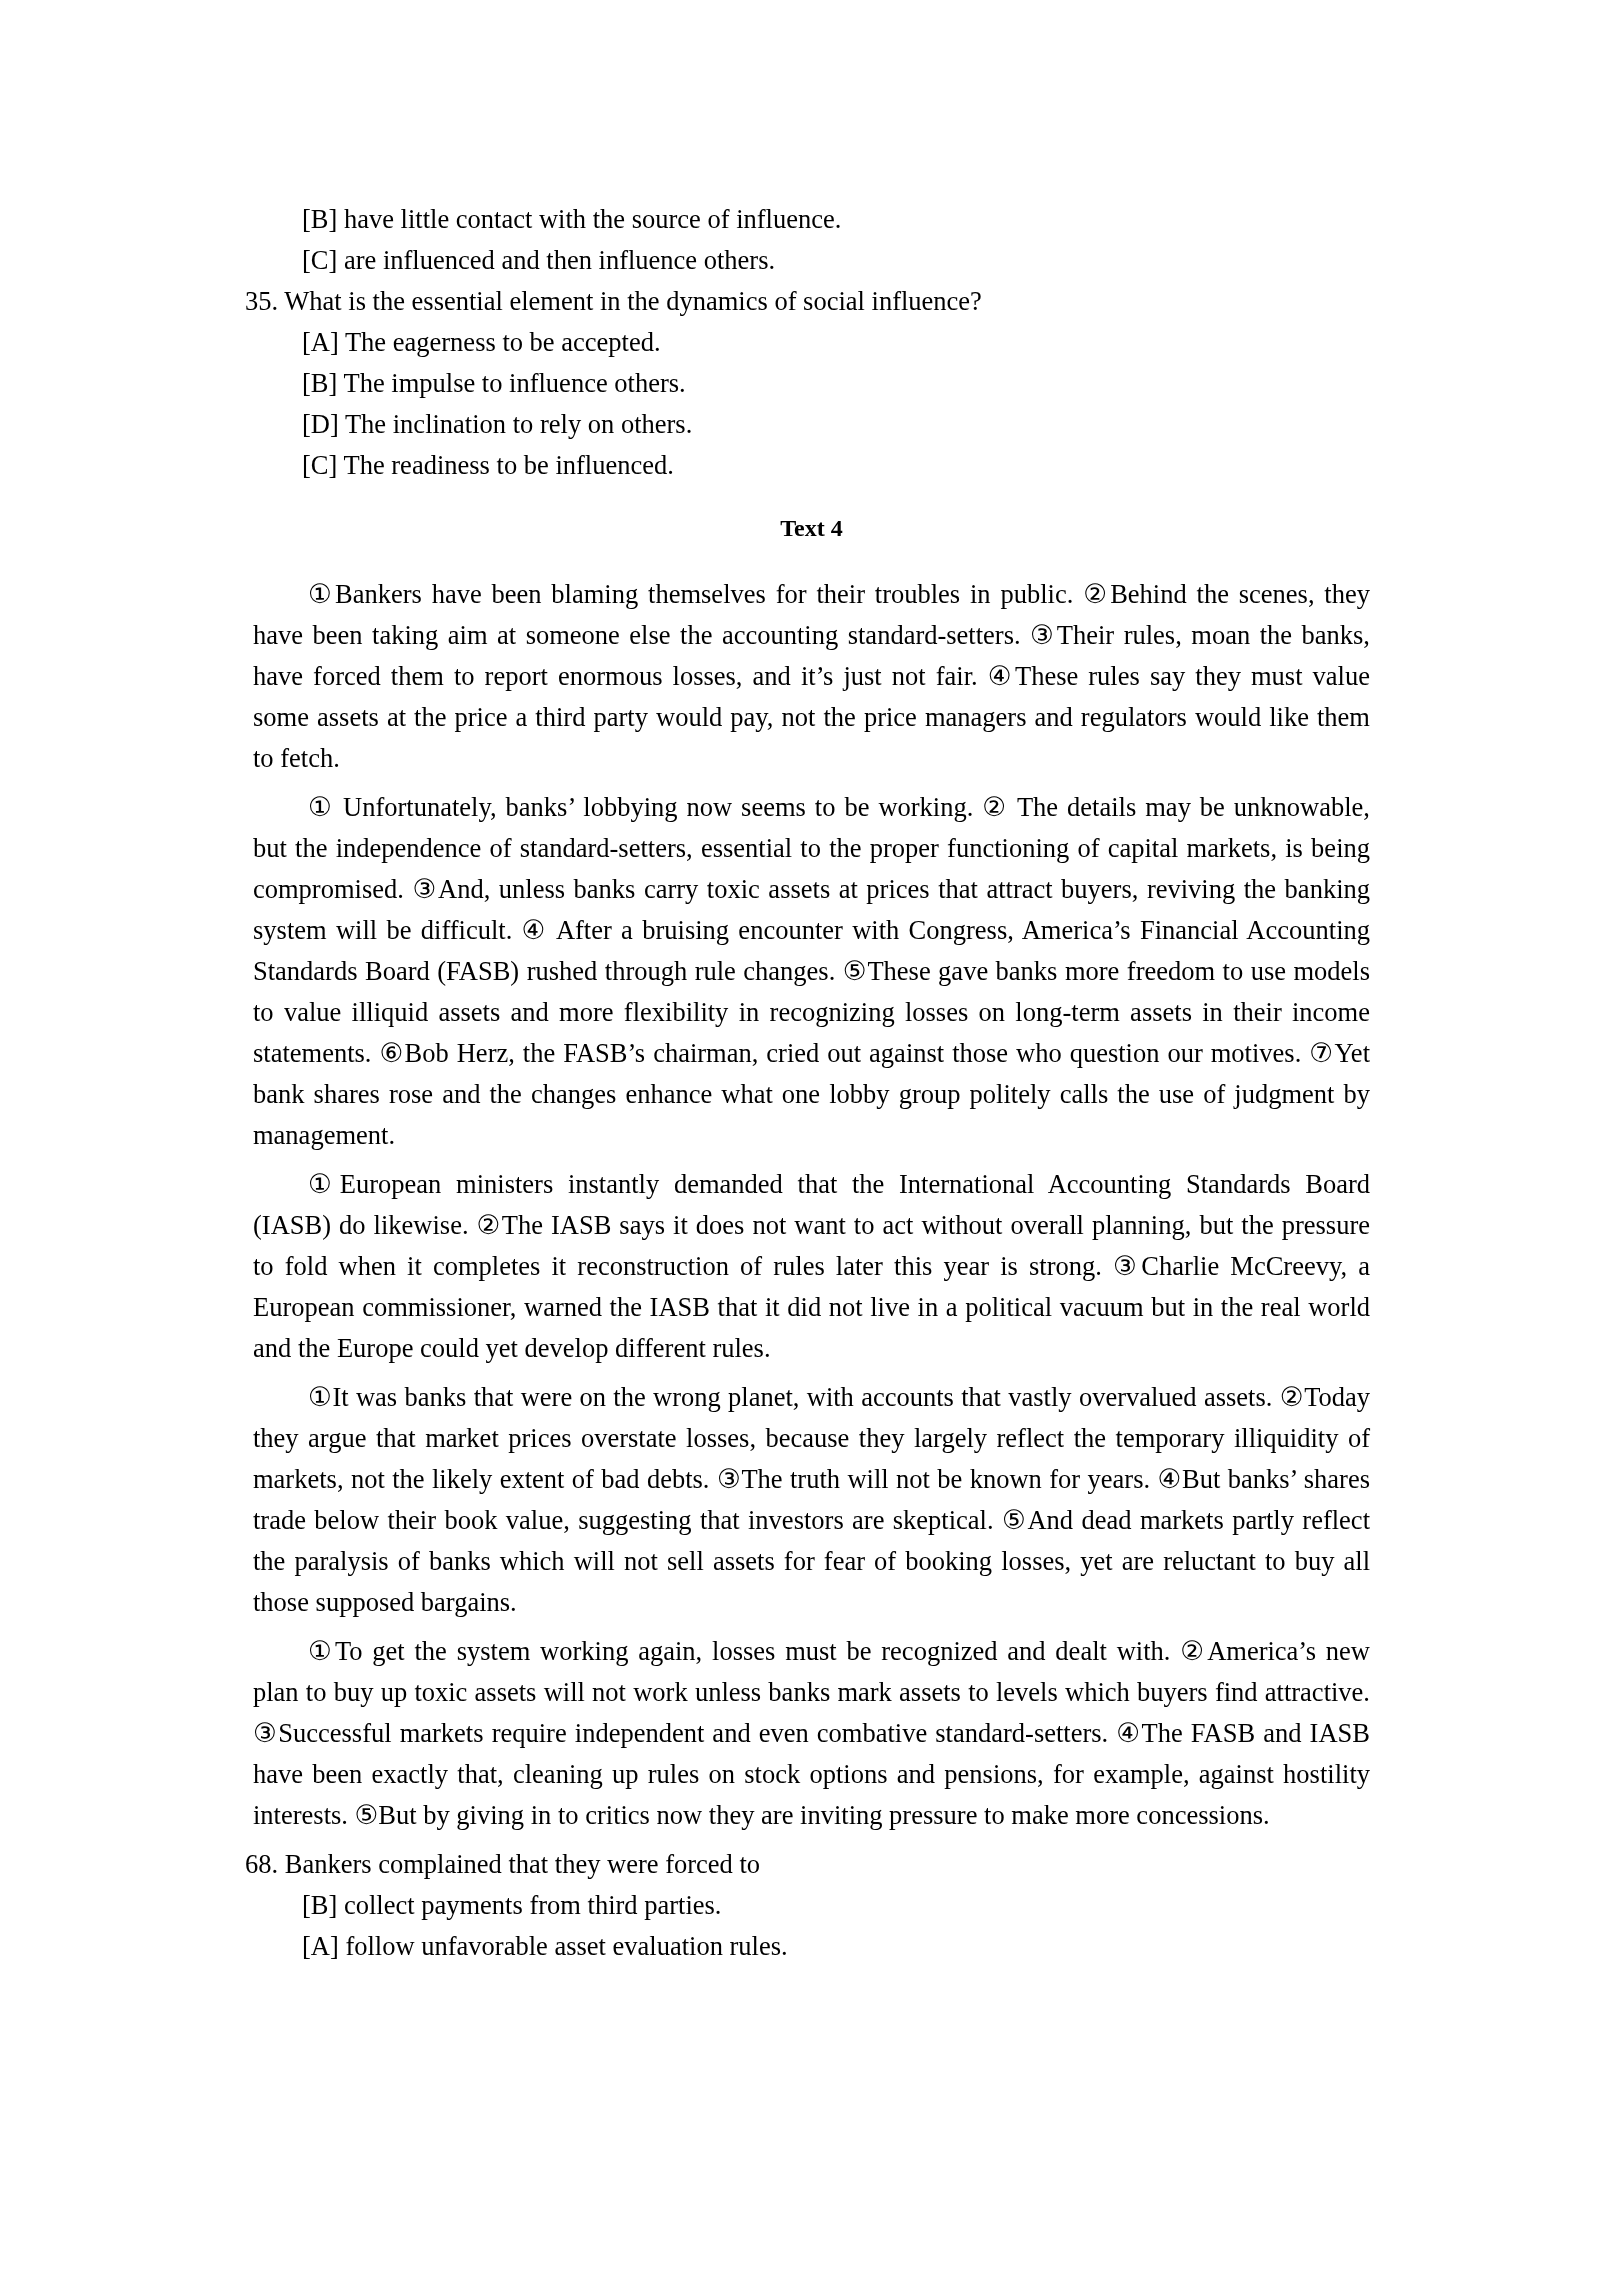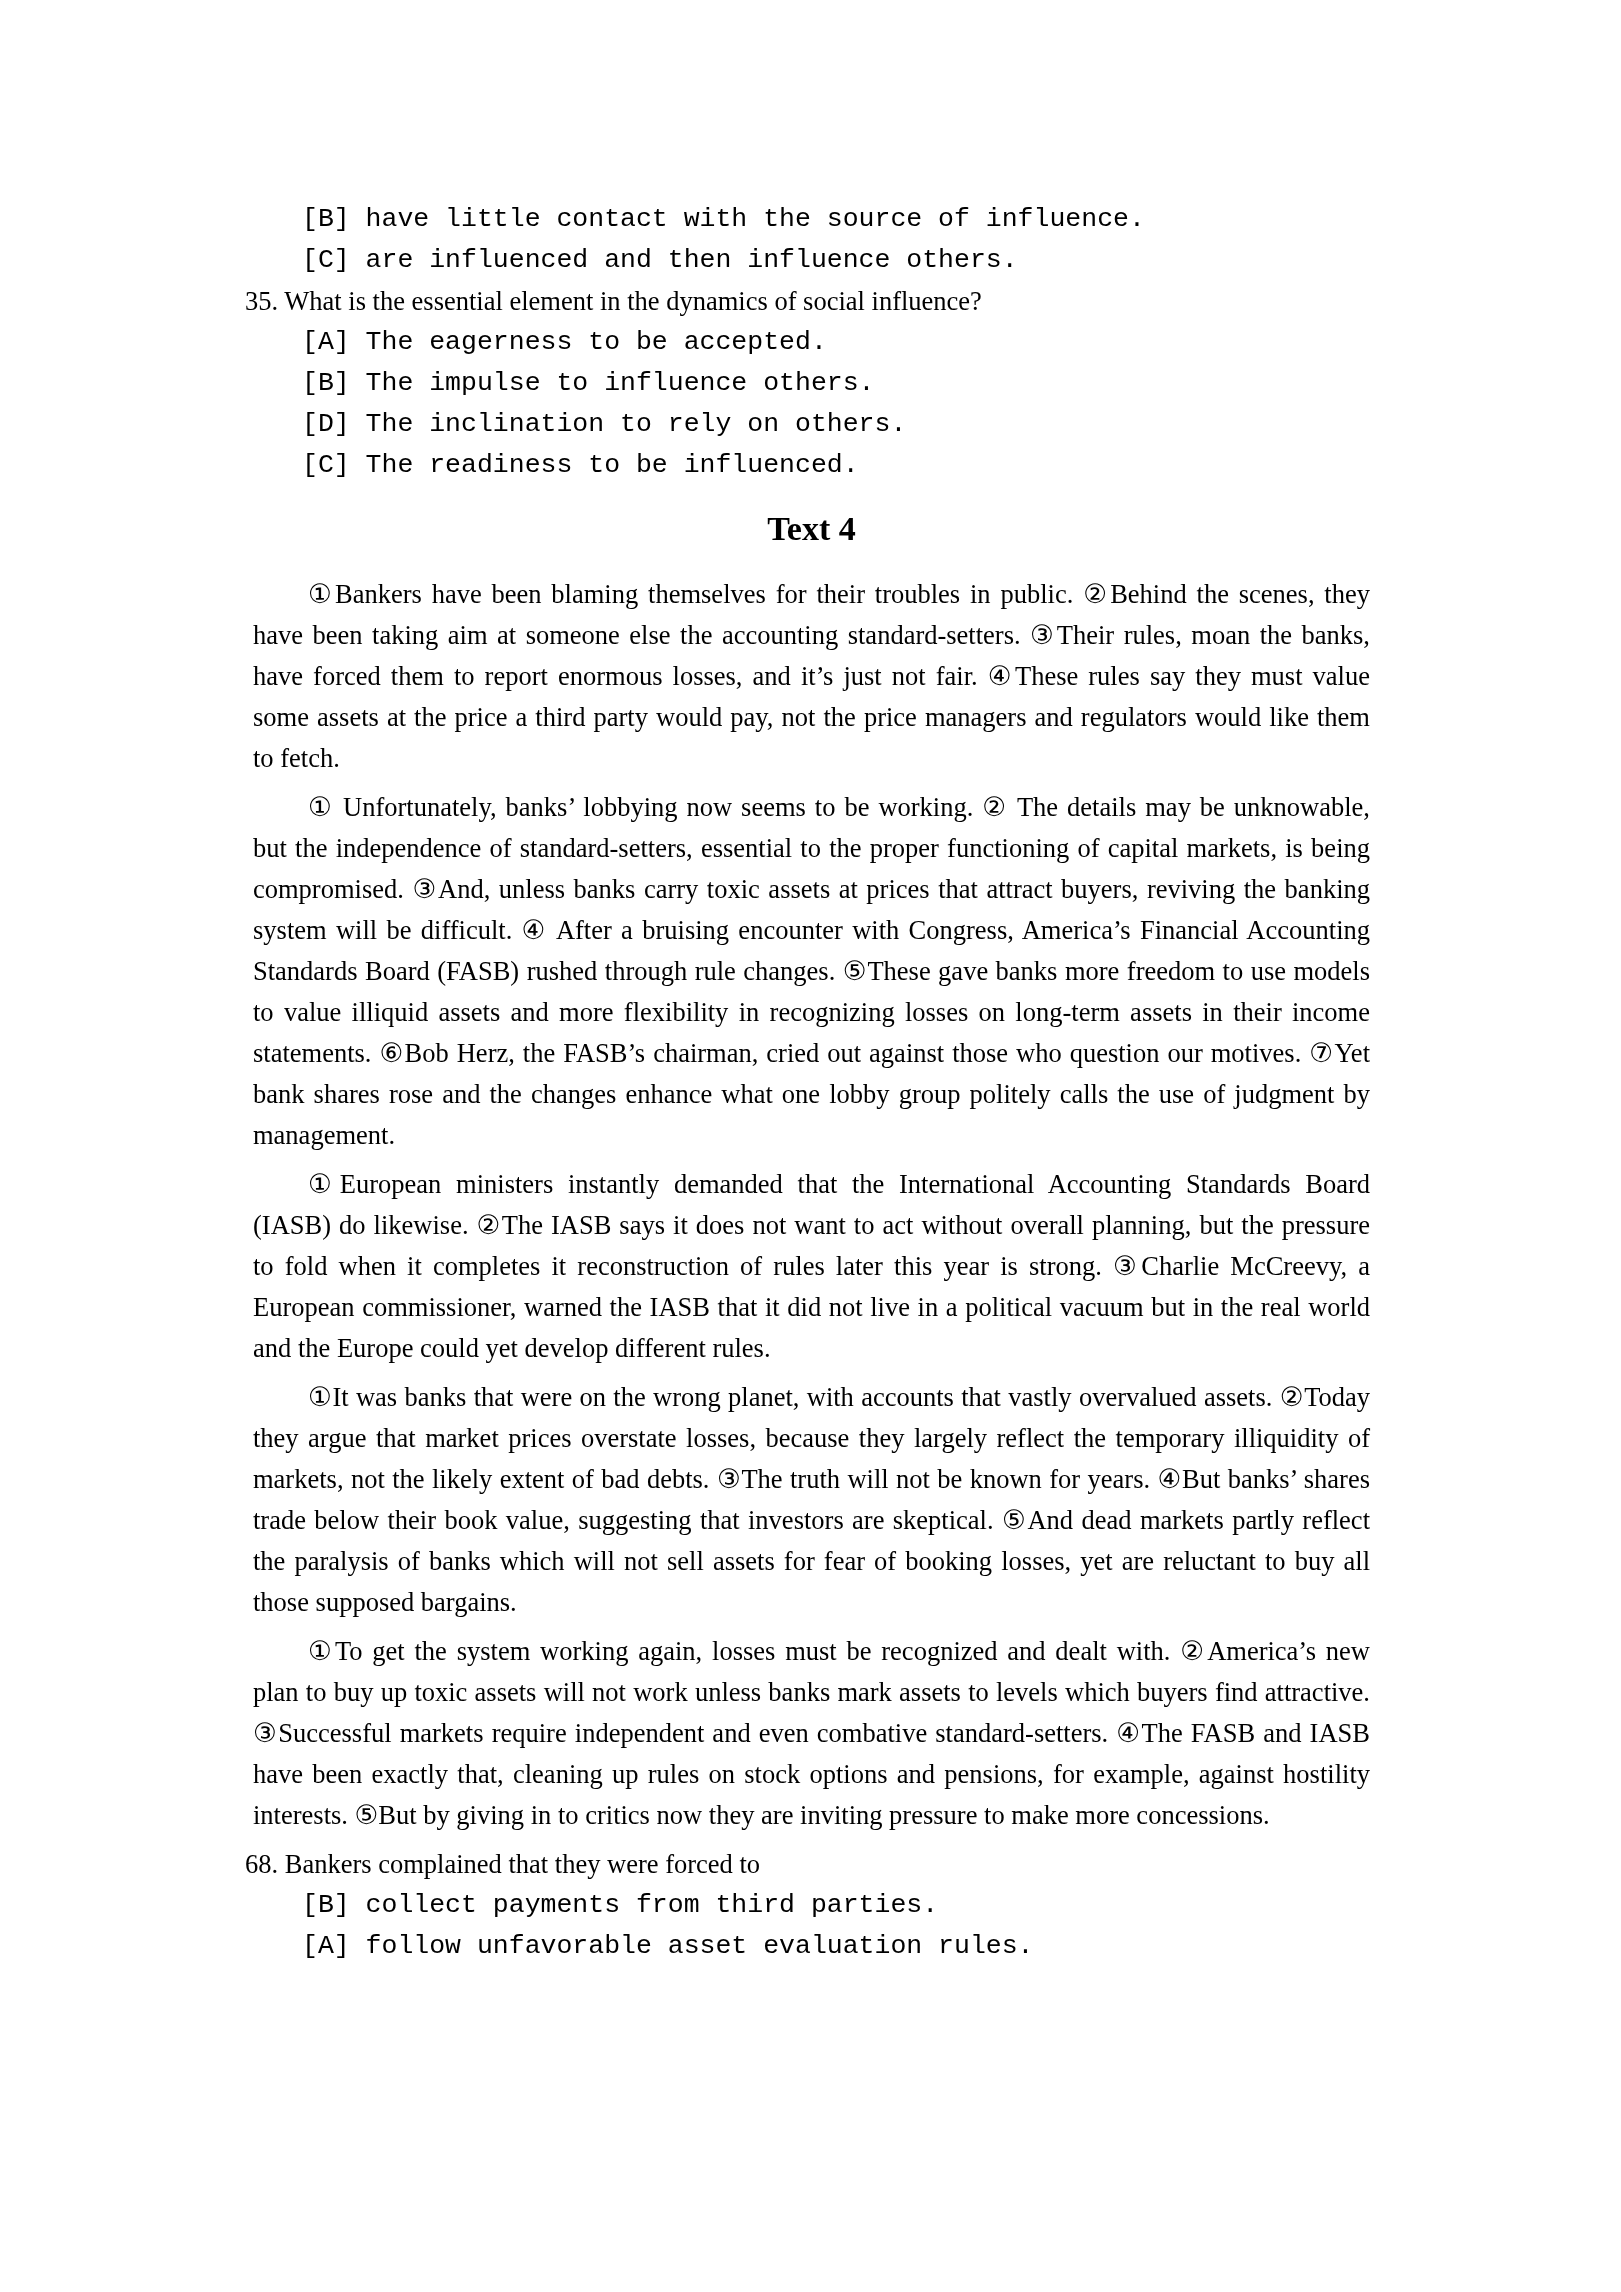--- a/index.html
+++ b/index.html
@@ -30,29 +30,28 @@
     width: 1133px;
     font-size: 26.5px;
     line-height: 41px;
     font-weight: 400;
   }
   .line {
     white-space: normal;
   }
   .opt {
     padding-left: 57px;
-    font-family: Liberation Mono, monospace;
   }
   .stem {
     padding-left: 0;
   }
   .heading {
     text-align: center;
     font-weight: 700;
-    font-size: 34px;
+    font-size: 24px;
     margin-top: 21.6px;
     margin-bottom: 25.5px;
   }
   .para {
     text-align: justify;
     text-indent: 55px;
     margin: 8px;
   }
 </style>
 </head>

